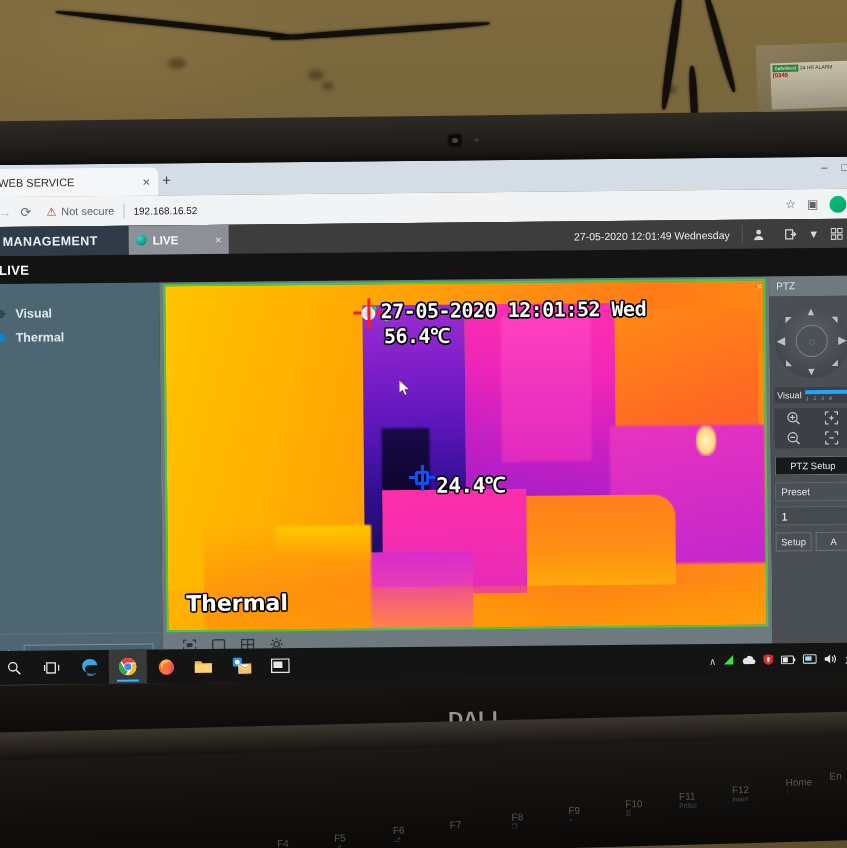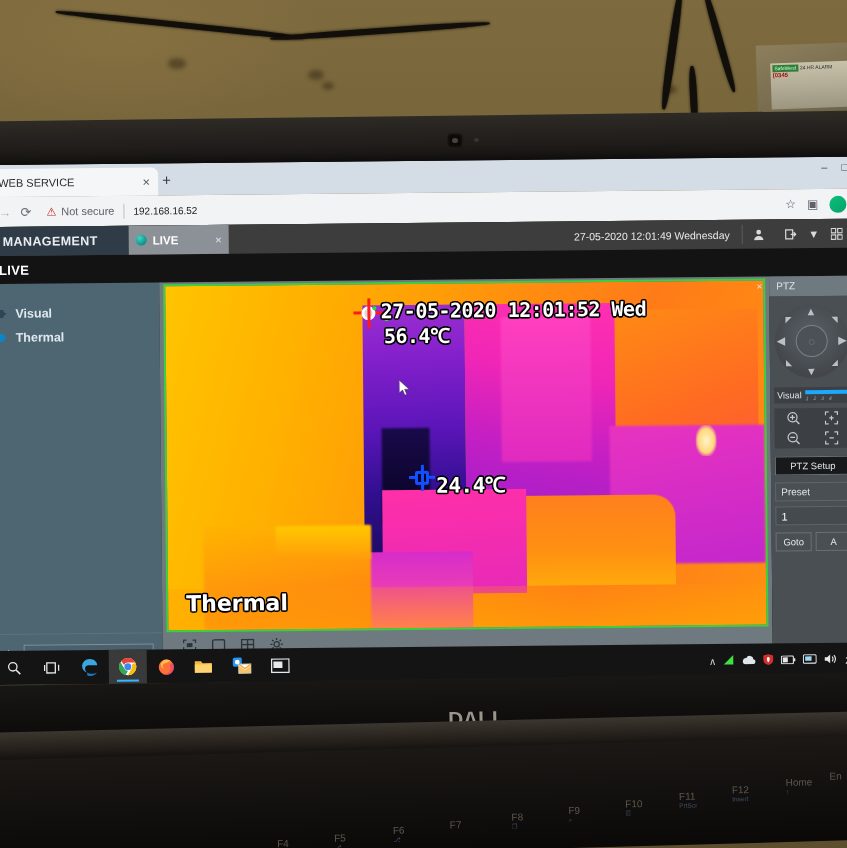--- a/index.html
+++ b/index.html
@@ -550,21 +550,21 @@
                   <path d="M1 4.2V1h3.2M13 4.2V1H9.8M1 9.8V13h3.2M13 9.8V13H9.8" stroke="#c3c9ce" stroke-width="1.2" fill="none"></path>
                   <path d="M4.8 7h4.4" stroke="#c3c9ce" stroke-width="1.2"></path>
                 </svg>
             </span>
           </div>
 
           <div class="ptz-setup">PTZ Setup</div>
           <div class="preset-lbl">Preset</div>
           <div class="preset-val">1</div>
           <div class="preset-btns">
-            <span class="pbtn">Goto</span>
+            <span class="pbtn">Setup</span>
             <span class="pbtn">A</span>
           </div>
         </div>
       </div>
     </div>
 
     <div class="taskbar">
       <span class="tb-item">
         <svg width="15" height="15" viewBox="0 0 15 15">
             <circle cx="6" cy="6" r="4.2" fill="none" stroke="#e6e9eb" stroke-width="1.3"></circle>

